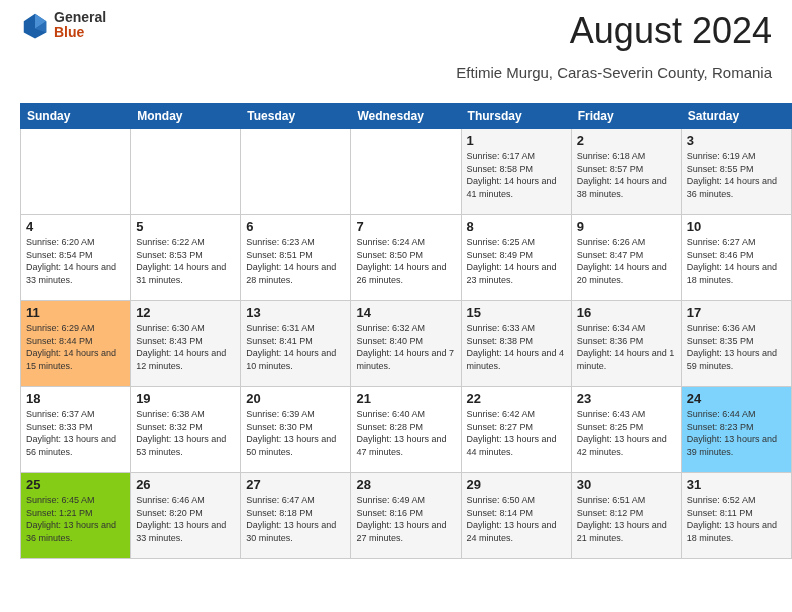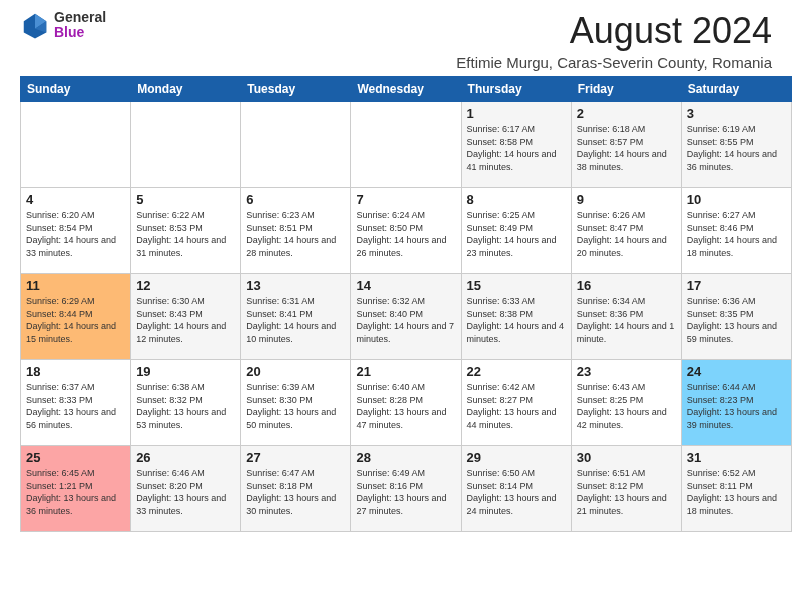--- a/index.html
+++ b/index.html
@@ -1,27 +1,27 @@
 <!DOCTYPE html>
 <html><head>
   <meta charset="utf-8">
   <style>
     * { margin: 0; padding: 0; box-sizing: border-box; }
     body { width: 792px; height: 612px; font-family: Arial, sans-serif; background: #fff; overflow: hidden; }
 
-    .header { display: flex; align-items: flex-start; justify-content: space-between; padding: 10px 20px 5px 20px; }
+    .header { display: flex; align-items: flex-start; justify-content: space-between; padding: 10px 20px 22px 20px; }
     .logo { display: flex; align-items: center; }
     .logo-text { display: flex; flex-direction: column; line-height: 1.1; }
     .logo-general { font-size: 14px; color: #333; font-weight: bold; }
-    .logo-blue { font-size: 14px; color: #a21caf; font-weight: bold; }
+    .logo-blue { font-size: 14px; color: #c2410c; font-weight: bold; }
     .logo-icon { width: 30px; height: 30px; margin-right: 4px; }
 
     .title-section { text-align: right; }
     .month-year { font-size: 36px; color: #222; font-weight: normal; }
-    .location { font-size: 15px; color: #444; margin-top: 2px; }
+    .location { font-size: 15px; color: #444; margin-top: 12px; }
 
     .calendar { width: 100%; border-collapse: collapse; margin: 0 10px; table-layout: fixed; }
     .calendar-wrapper { padding: 0 10px 5px 10px; }
 
     .calendar th {
       background: #1a5fa8;
       color: #fff;
       text-align: left;
       padding: 5px 6px;
       font-size: 12px;
@@ -176,21 +176,21 @@
 Sunset: 8:27 PM
 Daylight: 13 hours and 44 minutes.</span></td>
           <td style="background: rgb(255, 255, 255);"><span class="day-num">23</span><span class="day-info" style="white-space: pre-line;">Sunrise: 6:43 AM
 Sunset: 8:25 PM
 Daylight: 13 hours and 42 minutes.</span></td>
           <td style="background: #7dd3fc;"><span class="day-num">24</span><span class="day-info" style="white-space: pre-line;">Sunrise: 6:44 AM
 Sunset: 8:23 PM
 Daylight: 13 hours and 39 minutes.</span></td>
         </tr>
         <tr class="row-odd">
-          <td style="background: #fca5a5;"><span class="day-num">25</span><span class="day-info" style="white-space: pre-line;">Sunrise: 6:45 AM
+          <td style="background: #84cc16;"><span class="day-num">25</span><span class="day-info" style="white-space: pre-line;">Sunrise: 6:45 AM
 Sunset: 1:21 PM
 Daylight: 13 hours and 36 minutes.</span></td>
           <td style="background: rgb(245, 245, 245);"><span class="day-num">26</span><span class="day-info" style="white-space: pre-line;">Sunrise: 6:46 AM
 Sunset: 8:20 PM
 Daylight: 13 hours and 33 minutes.</span></td>
           <td style="background: rgb(245, 245, 245);"><span class="day-num">27</span><span class="day-info" style="white-space: pre-line;">Sunrise: 6:47 AM
 Sunset: 8:18 PM
 Daylight: 13 hours and 30 minutes.</span></td>
           <td style="background: rgb(245, 245, 245);"><span class="day-num">28</span><span class="day-info" style="white-space: pre-line;">Sunrise: 6:49 AM
 Sunset: 8:16 PM

